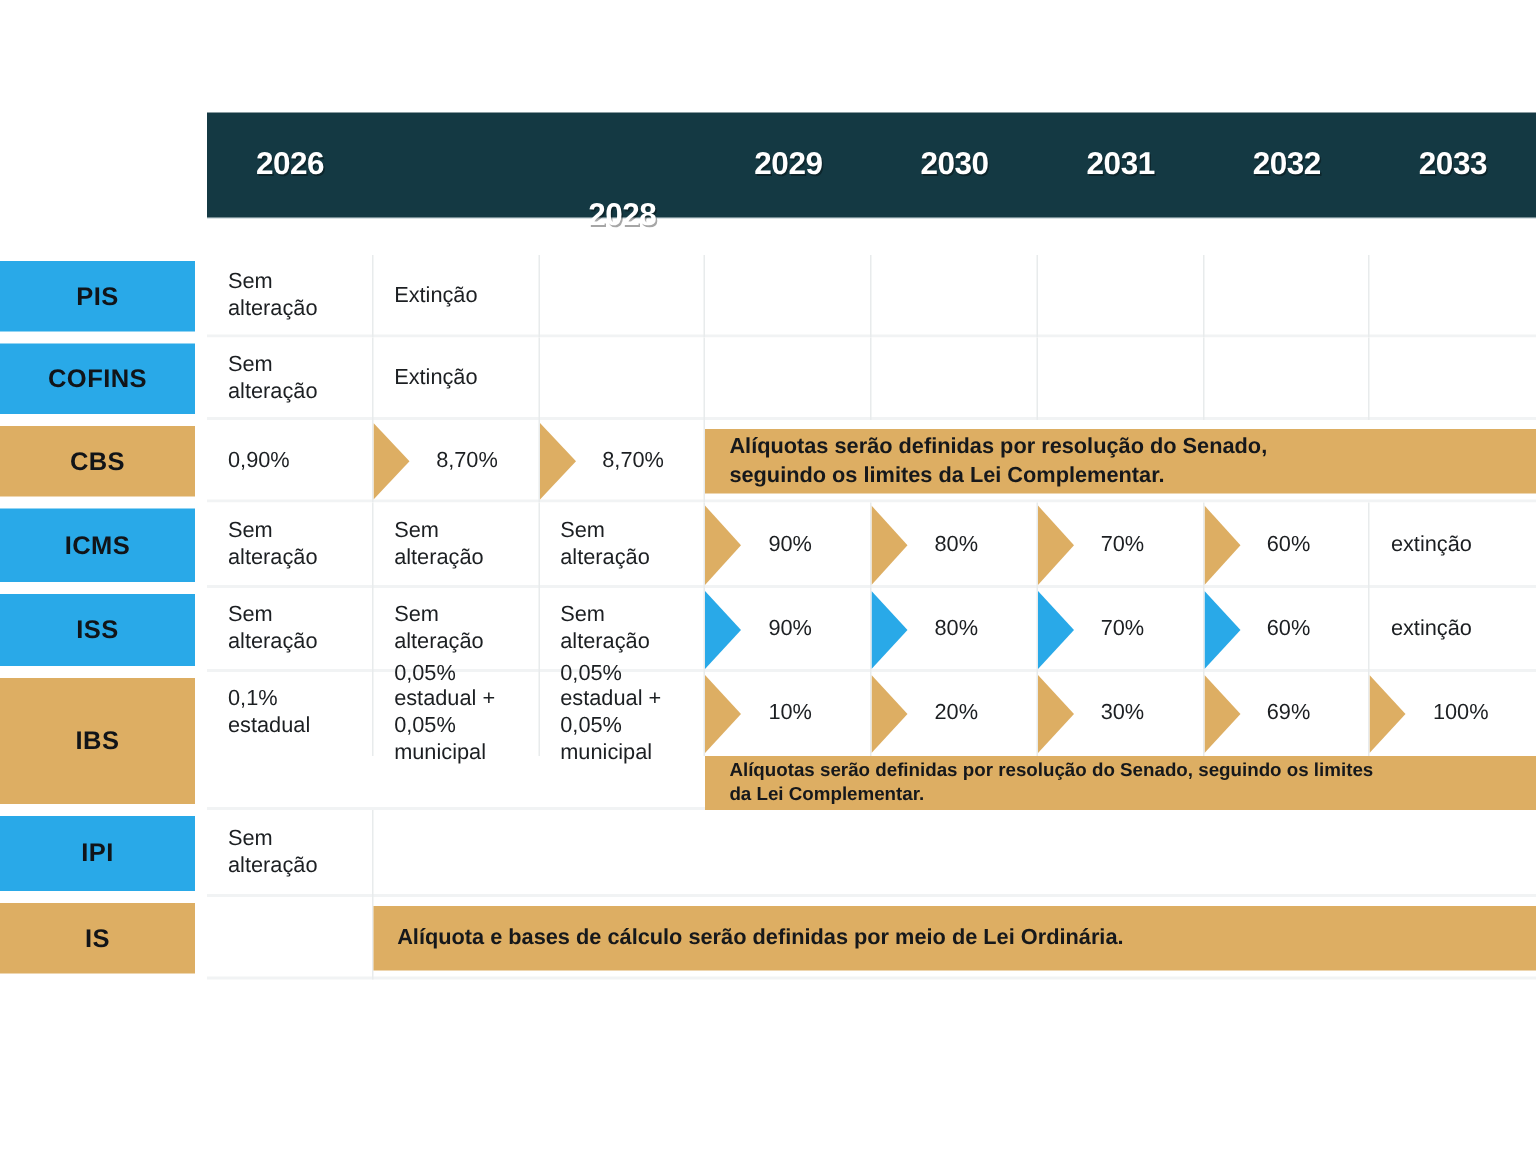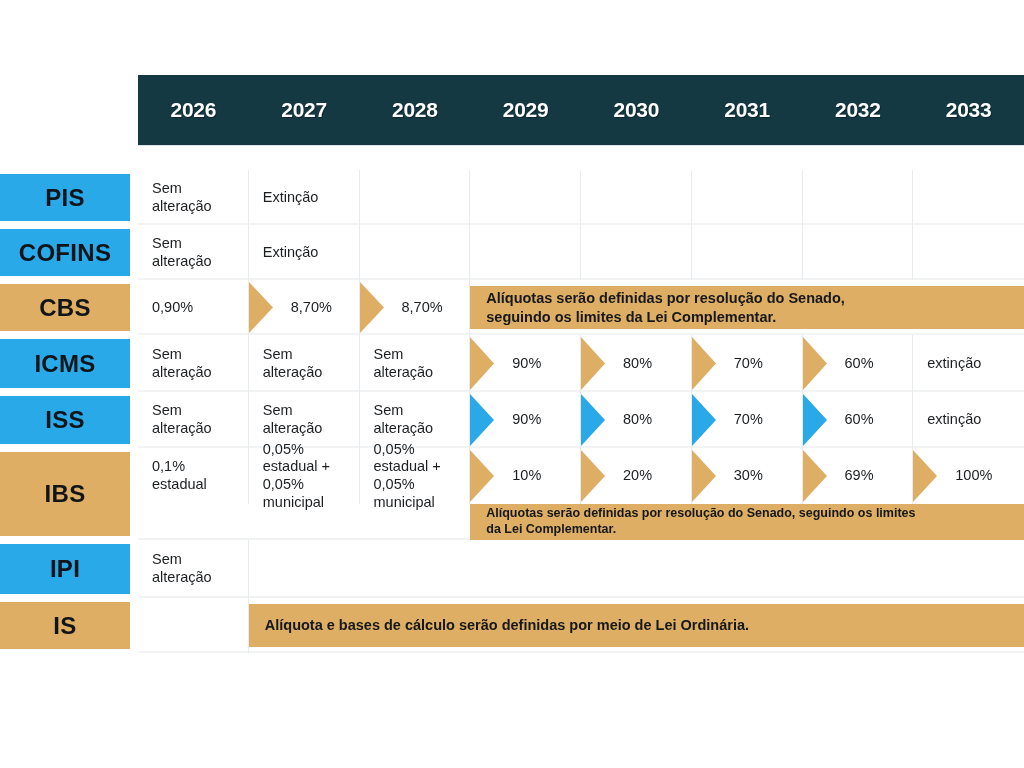--- a/index.html
+++ b/index.html
@@ -39,21 +39,21 @@
     letter-spacing:-0.3px;
     text-shadow:1px 1px 0 rgba(0,0,0,.35);
   }
 
   
   .row-label{
     position:absolute;
     left:0px;
     width:130px;
     display:flex;align-items:center;justify-content:center;
-    font-size:24px;
+    font-size:17px;
     font-weight:bold;
     color:#111418;
     letter-spacing:.3px;
     box-sizing:border-box;
     text-align:center;
   }
   .lbl-blue{background:#29A9E8;}
   .lbl-gold{background:#DDAE63;}
 
   
@@ -111,22 +111,21 @@
   
   .cell.hasarrow{padding-left:42px;}
 </style>
 </head>
 <body>
 
 <div id="board">
 
   <div class="header-bar" id="headerBar">
       <div class="header-cell" style="left: 0px; width: 110.75px;">2026</div>
-      <div class="header-cell" style="left: 110.75px; width: 110.75px;">2027</div>
-      <div class="header-cell" style="left: 221.5px; width: 110.75px;">2028</div>
+      <div class="header-cell" style="left: 221.5px; width: 110.75px; margin-top: 34px;">2028</div>
       <div class="header-cell" style="left: 332.25px; width: 110.75px;">2029</div>
       <div class="header-cell" style="left: 443px; width: 110.75px;">2030</div>
       <div class="header-cell" style="left: 553.75px; width: 110.75px;">2031</div>
       <div class="header-cell" style="left: 664.5px; width: 110.75px;">2032</div>
       <div class="header-cell" style="left: 775.25px; width: 110.75px;">2033</div>
     </div>
 
   <div id="labelCol">
       <div class="row-label lbl-blue" style="top: 174px; height: 47px;">PIS</div>
       <div class="row-label lbl-blue" style="top: 229px; height: 47px;">COFINS</div>

